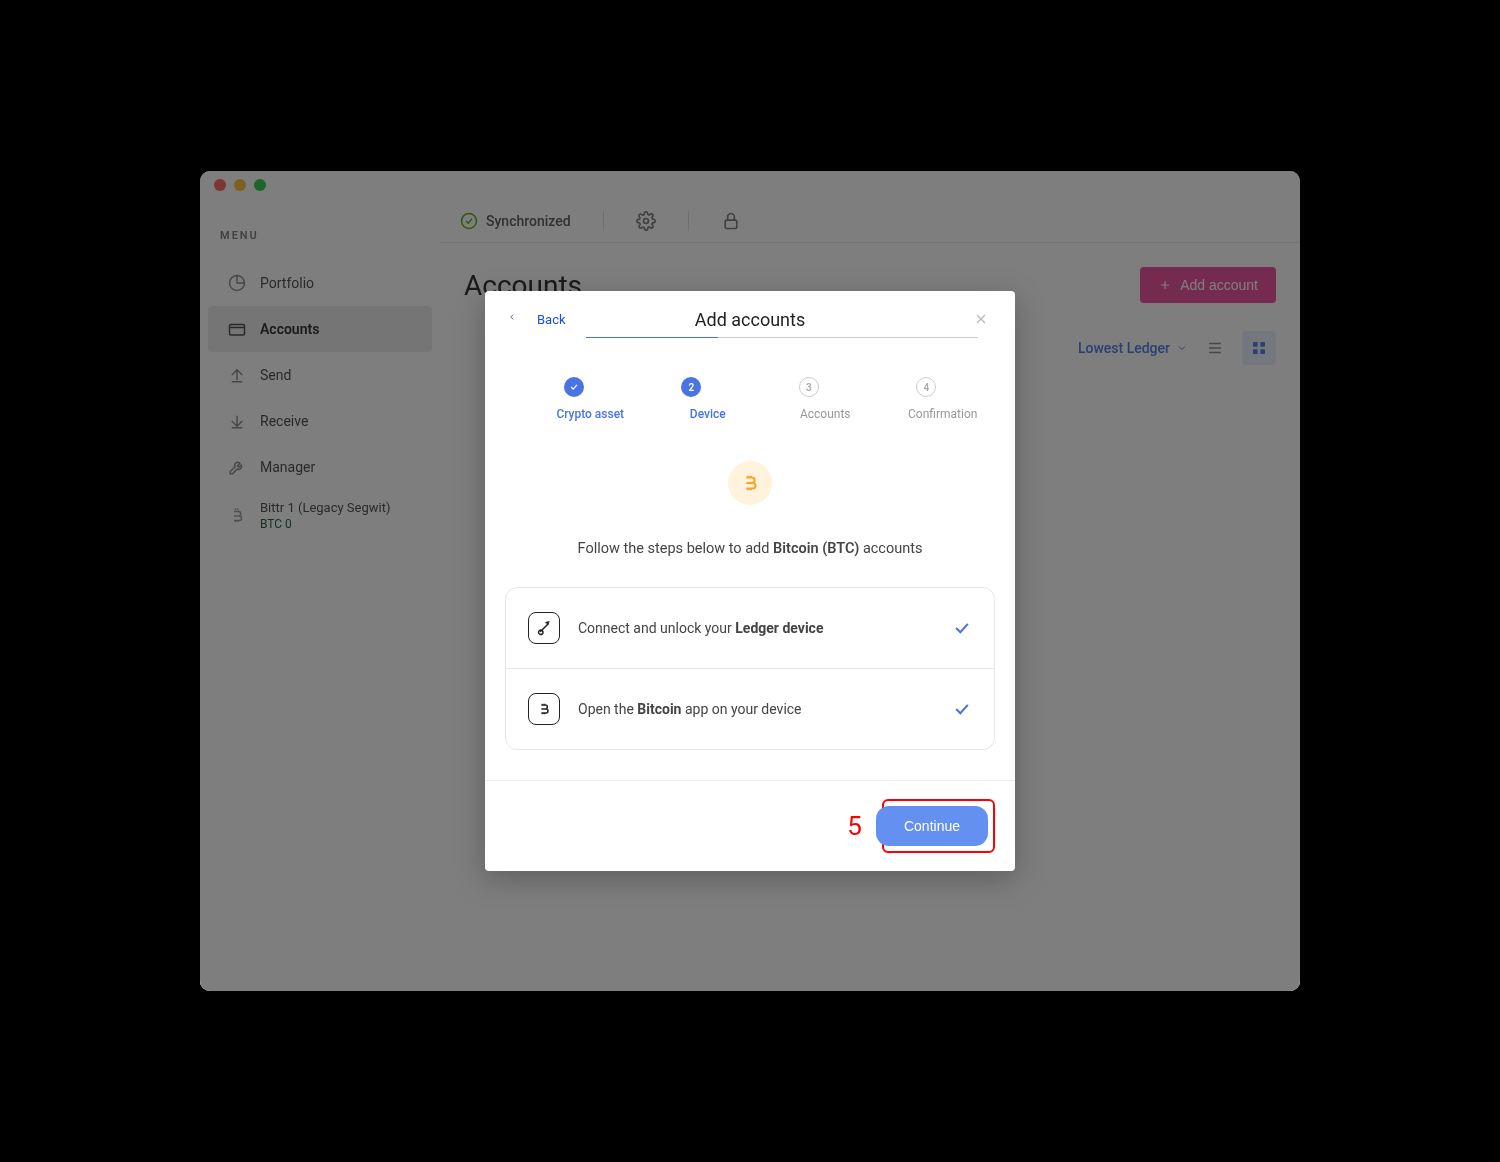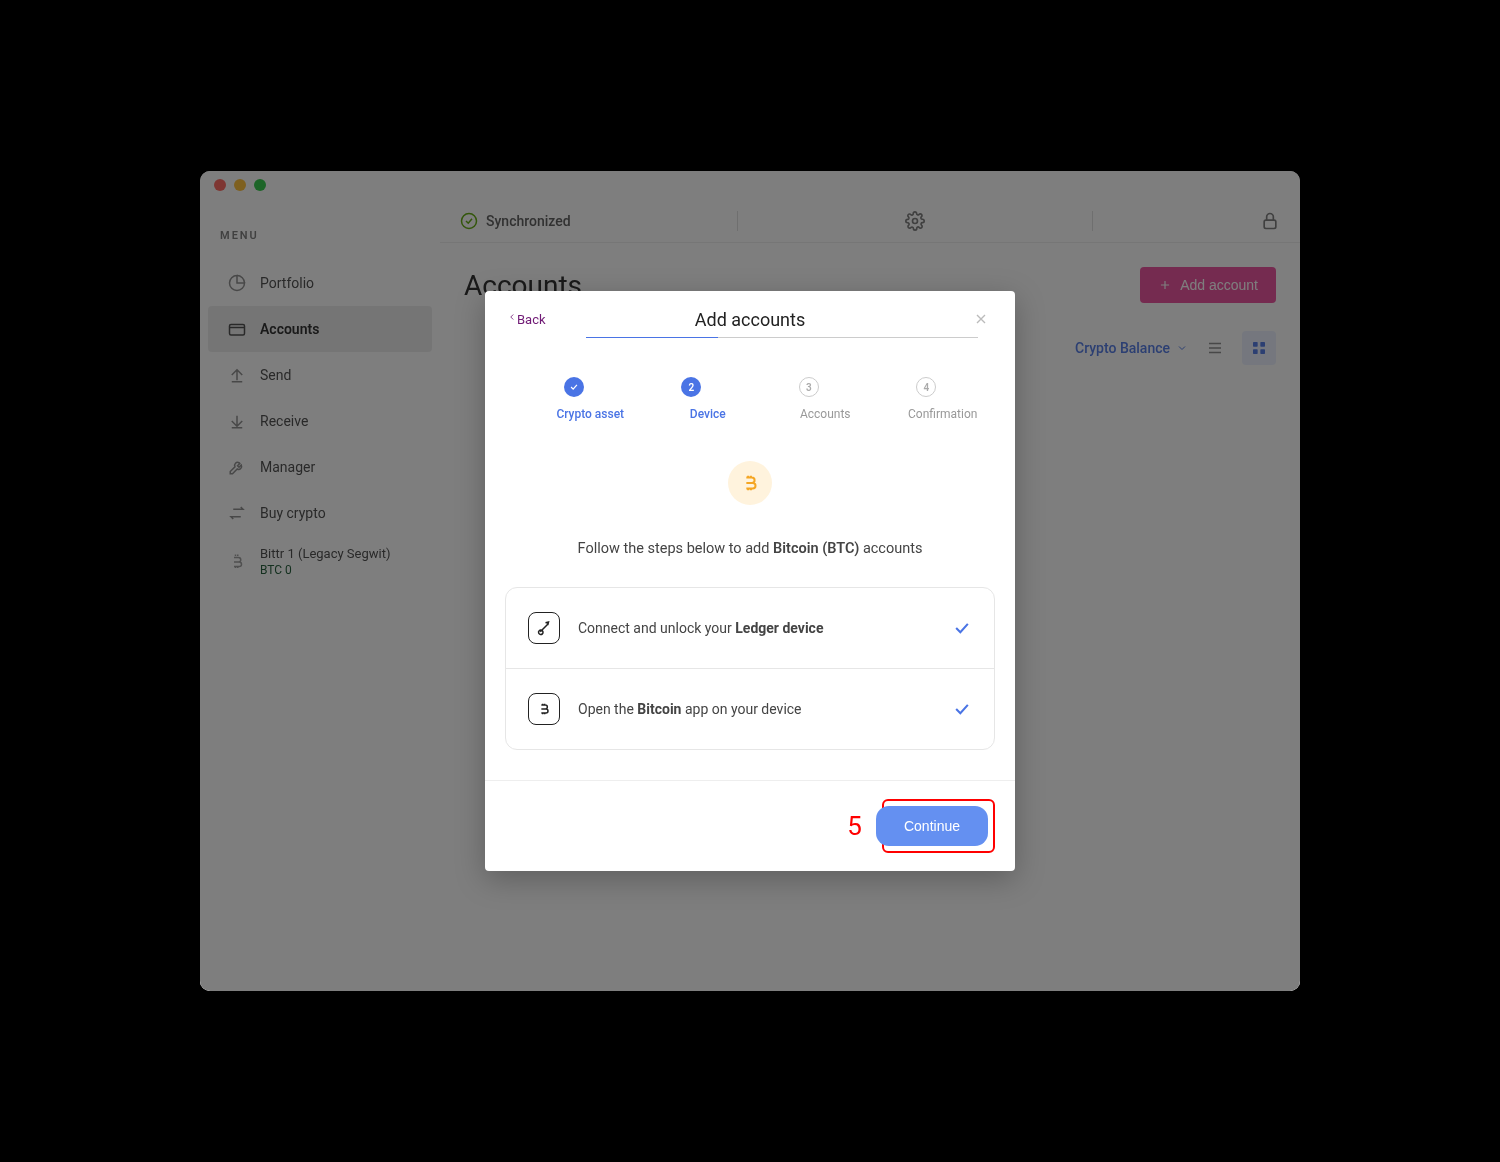--- a/index.html
+++ b/index.html
@@ -86,21 +86,21 @@
   .main {
     flex: 1;
     background: #fff;
     display: flex;
     flex-direction: column;
   }
   .topbar {
     height: 44px;
     display: flex;
     align-items: center;
-    justify-content: space-between;
+    justify-content: flex-start;
     gap: 32px;
     padding: 0 20px;
     border-bottom: 1px solid #eee;
   }
   .sync-status { display: flex; align-items: center; gap: 8px; color: #555; font-size: 14px; font-weight: 500; }
   .sync-icon { width: 18px; height: 18px; color: #5aa700; }
   .divider-v { width: 1px; height: 20px; background: #ddd; }
   .top-icon { width: 20px; height: 20px; color: #777; cursor: pointer; }
   .page-head {
     display: flex;
@@ -148,21 +148,21 @@
     border-radius: 4px;
     position: relative;
     box-shadow: 0 8px 30px rgba(0,0,0,0.25);
   }
   .modal-head {
     display: flex;
     align-items: center;
     justify-content: space-between;
     padding: 20px 22px 0;
   }
-  .back-btn { color: #701a75; font-size: 13px; display: flex; gap: 0; cursor: pointer; }
+  .back-btn { color: #1d4ed8; font-size: 13px; display: flex; gap: 20px; cursor: pointer; }
   .modal-title {
     position: absolute;
     left: 0; right: 0;
     text-align: center;
     font-size: 18px;
     color: #222;
     font-weight: 400;
     pointer-events: none;
   }
   .close-btn { color: #bbb; font-size: 20px; cursor: pointer; width: 20px; text-align: center; }
@@ -295,26 +295,20 @@
             <path d="M5 21h14"></path>
           </svg>
         <span>Receive</span>
       </div>
       <div class="nav-item">
         <svg class="nav-icon" viewBox="0 0 24 24" fill="none" stroke="currentColor" stroke-width="2">
             <path d="M14.7 6.3a4 4 0 0 0-5.4 5.4L3 18v3h3l6.3-6.3a4 4 0 0 0 5.4-5.4l-3 3-2-2 3-3z"></path>
           </svg>
         <span>Manager</span>
       </div>
-      <div class="nav-item">
-        <svg class="nav-icon" viewBox="0 0 24 24" fill="none" stroke="currentColor" stroke-width="2">
-            <path d="M7 7h13l-3-3M17 17H4l3 3"></path>
-          </svg>
-        <span>Buy crypto</span>
-      </div>
 
       <div class="starred-item">
         <svg class="starred-icon" viewBox="0 0 24 24" fill="none" stroke="currentColor" stroke-width="2">
             <path d="M8 6h6a3 3 0 0 1 0 6H8m0 0h7a3 3 0 0 1 0 6H8m2-16v2m0 14v2m3-18v2m0 14v2"></path>
           </svg>
         <div class="starred-text">
           <div class="name">Bittr 1 (Legacy Segwit)</div>
           <div class="bal">BTC 0</div>
         </div>
       </div>
@@ -346,21 +340,21 @@
         <button class="add-btn">
           <svg width="14" height="14" viewBox="0 0 24 24" fill="none" stroke="currentColor" stroke-width="2">
               <path d="M12 5v14M5 12h14"></path>
             </svg>
           <span>Add account</span>
         </button>
       </div>
 
       <div class="filter-row">
         <div class="sort">
-          <span>Crypto Balance</span>
+          <span>Lowest Ledger</span>
           <svg width="12" height="12" viewBox="0 0 24 24" fill="none" stroke="currentColor" stroke-width="2">
               <path d="M6 9l6 6 6-6"></path>
             </svg>
         </div>
         <div class="view-btn">
           <svg width="18" height="18" viewBox="0 0 24 24" fill="none" stroke="currentColor" stroke-width="2">
               <path d="M4 6h16M4 12h16M4 18h16"></path>
             </svg>
         </div>
         <div class="view-btn active">

